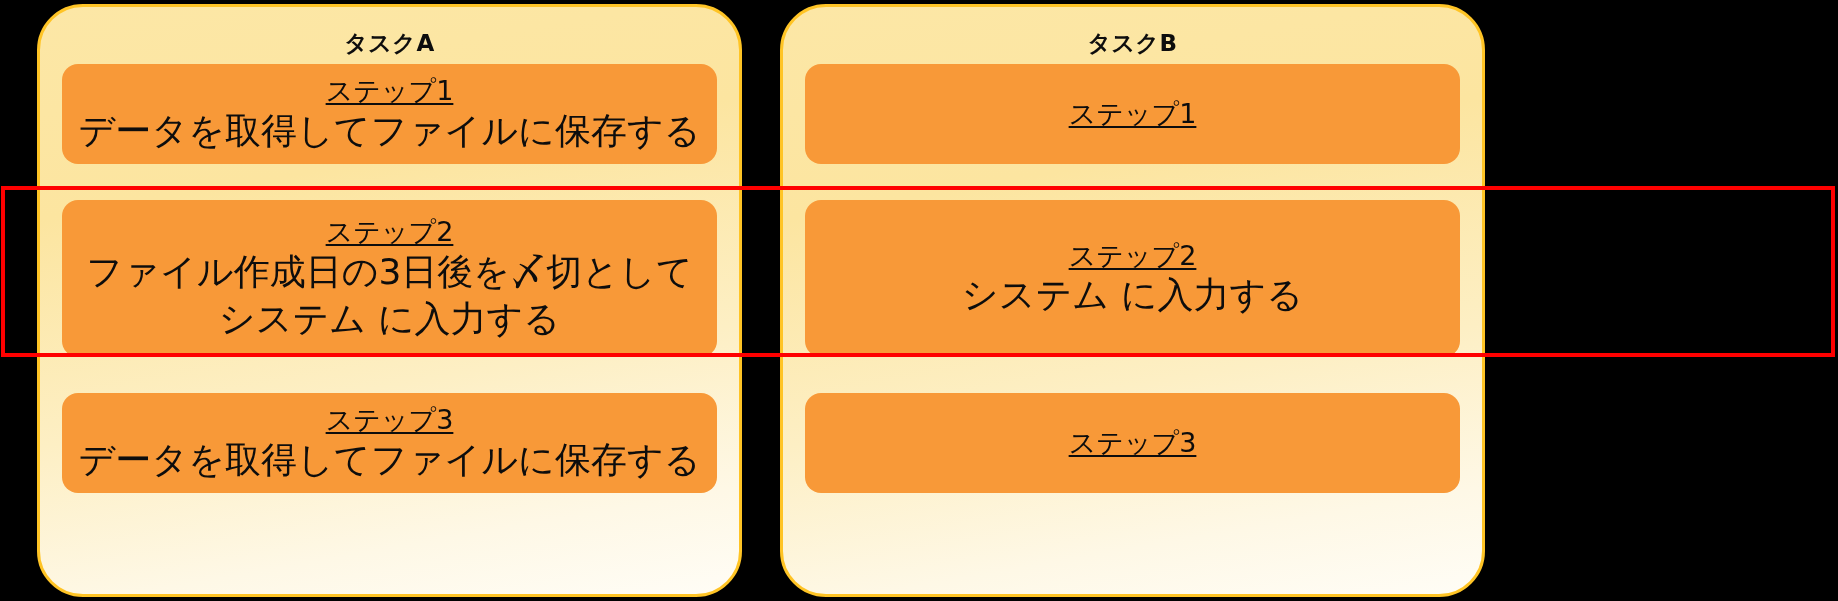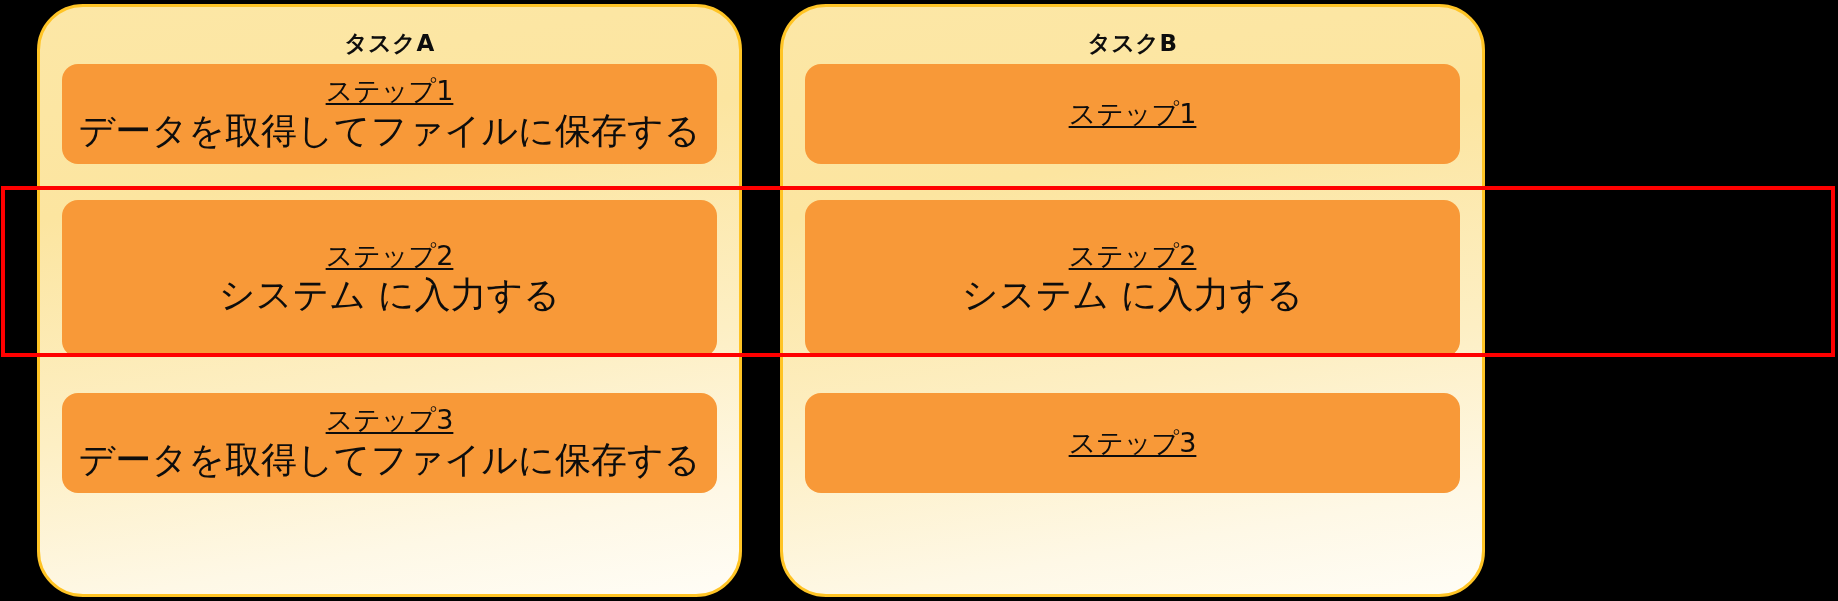--- a/index.html
+++ b/index.html
@@ -116,20 +116,21 @@
 
       <div class="step-box h2">
         <div class="step-label">ステップ1</div>
         <div class="step-desc">データを取得してファイルに保存する</div>
       </div>
 
       <div class="step-gap-a"></div>
 
       <div class="step-box h3">
         <div class="step-label">ステップ2</div>
+        <div class="step-desc">ファイル作成日の3日後を〆切として</div>
         <div class="step-desc">システム に入力する</div>
       </div>
 
       <div class="step-gap-a"></div>
 
       <div class="step-box h2">
         <div class="step-label">ステップ3</div>
         <div class="step-desc">データを取得してファイルに保存する</div>
       </div>
 

